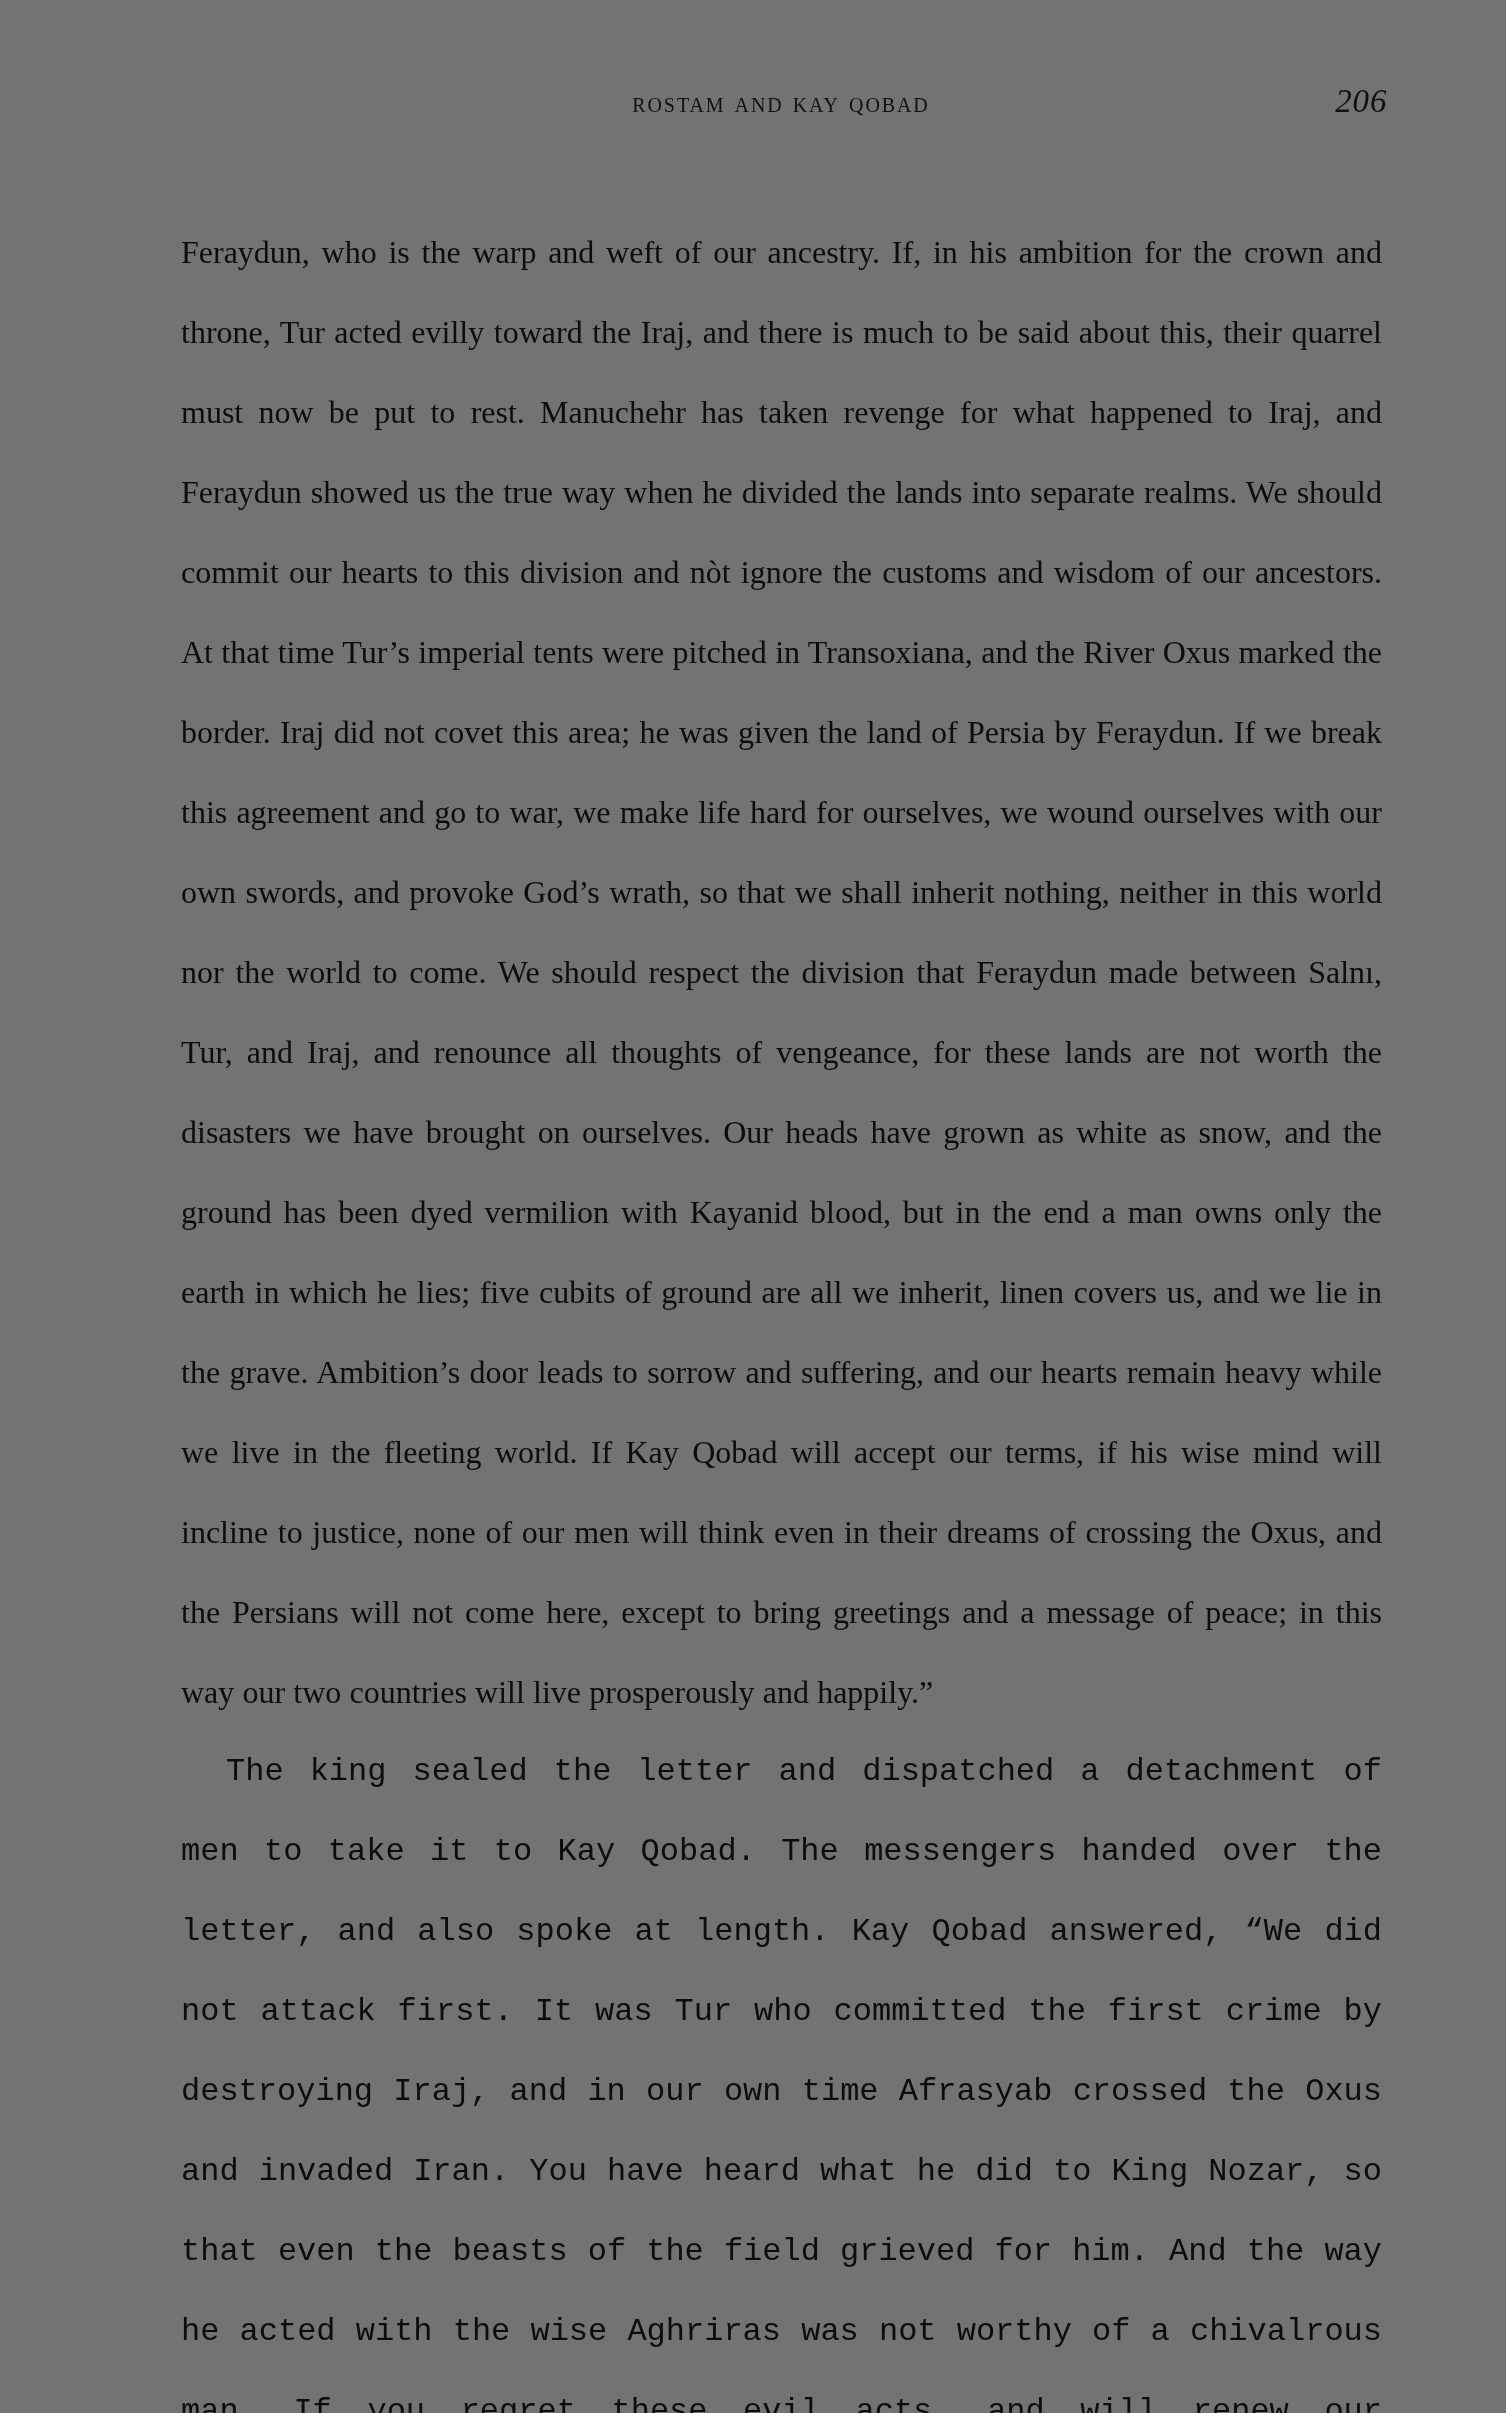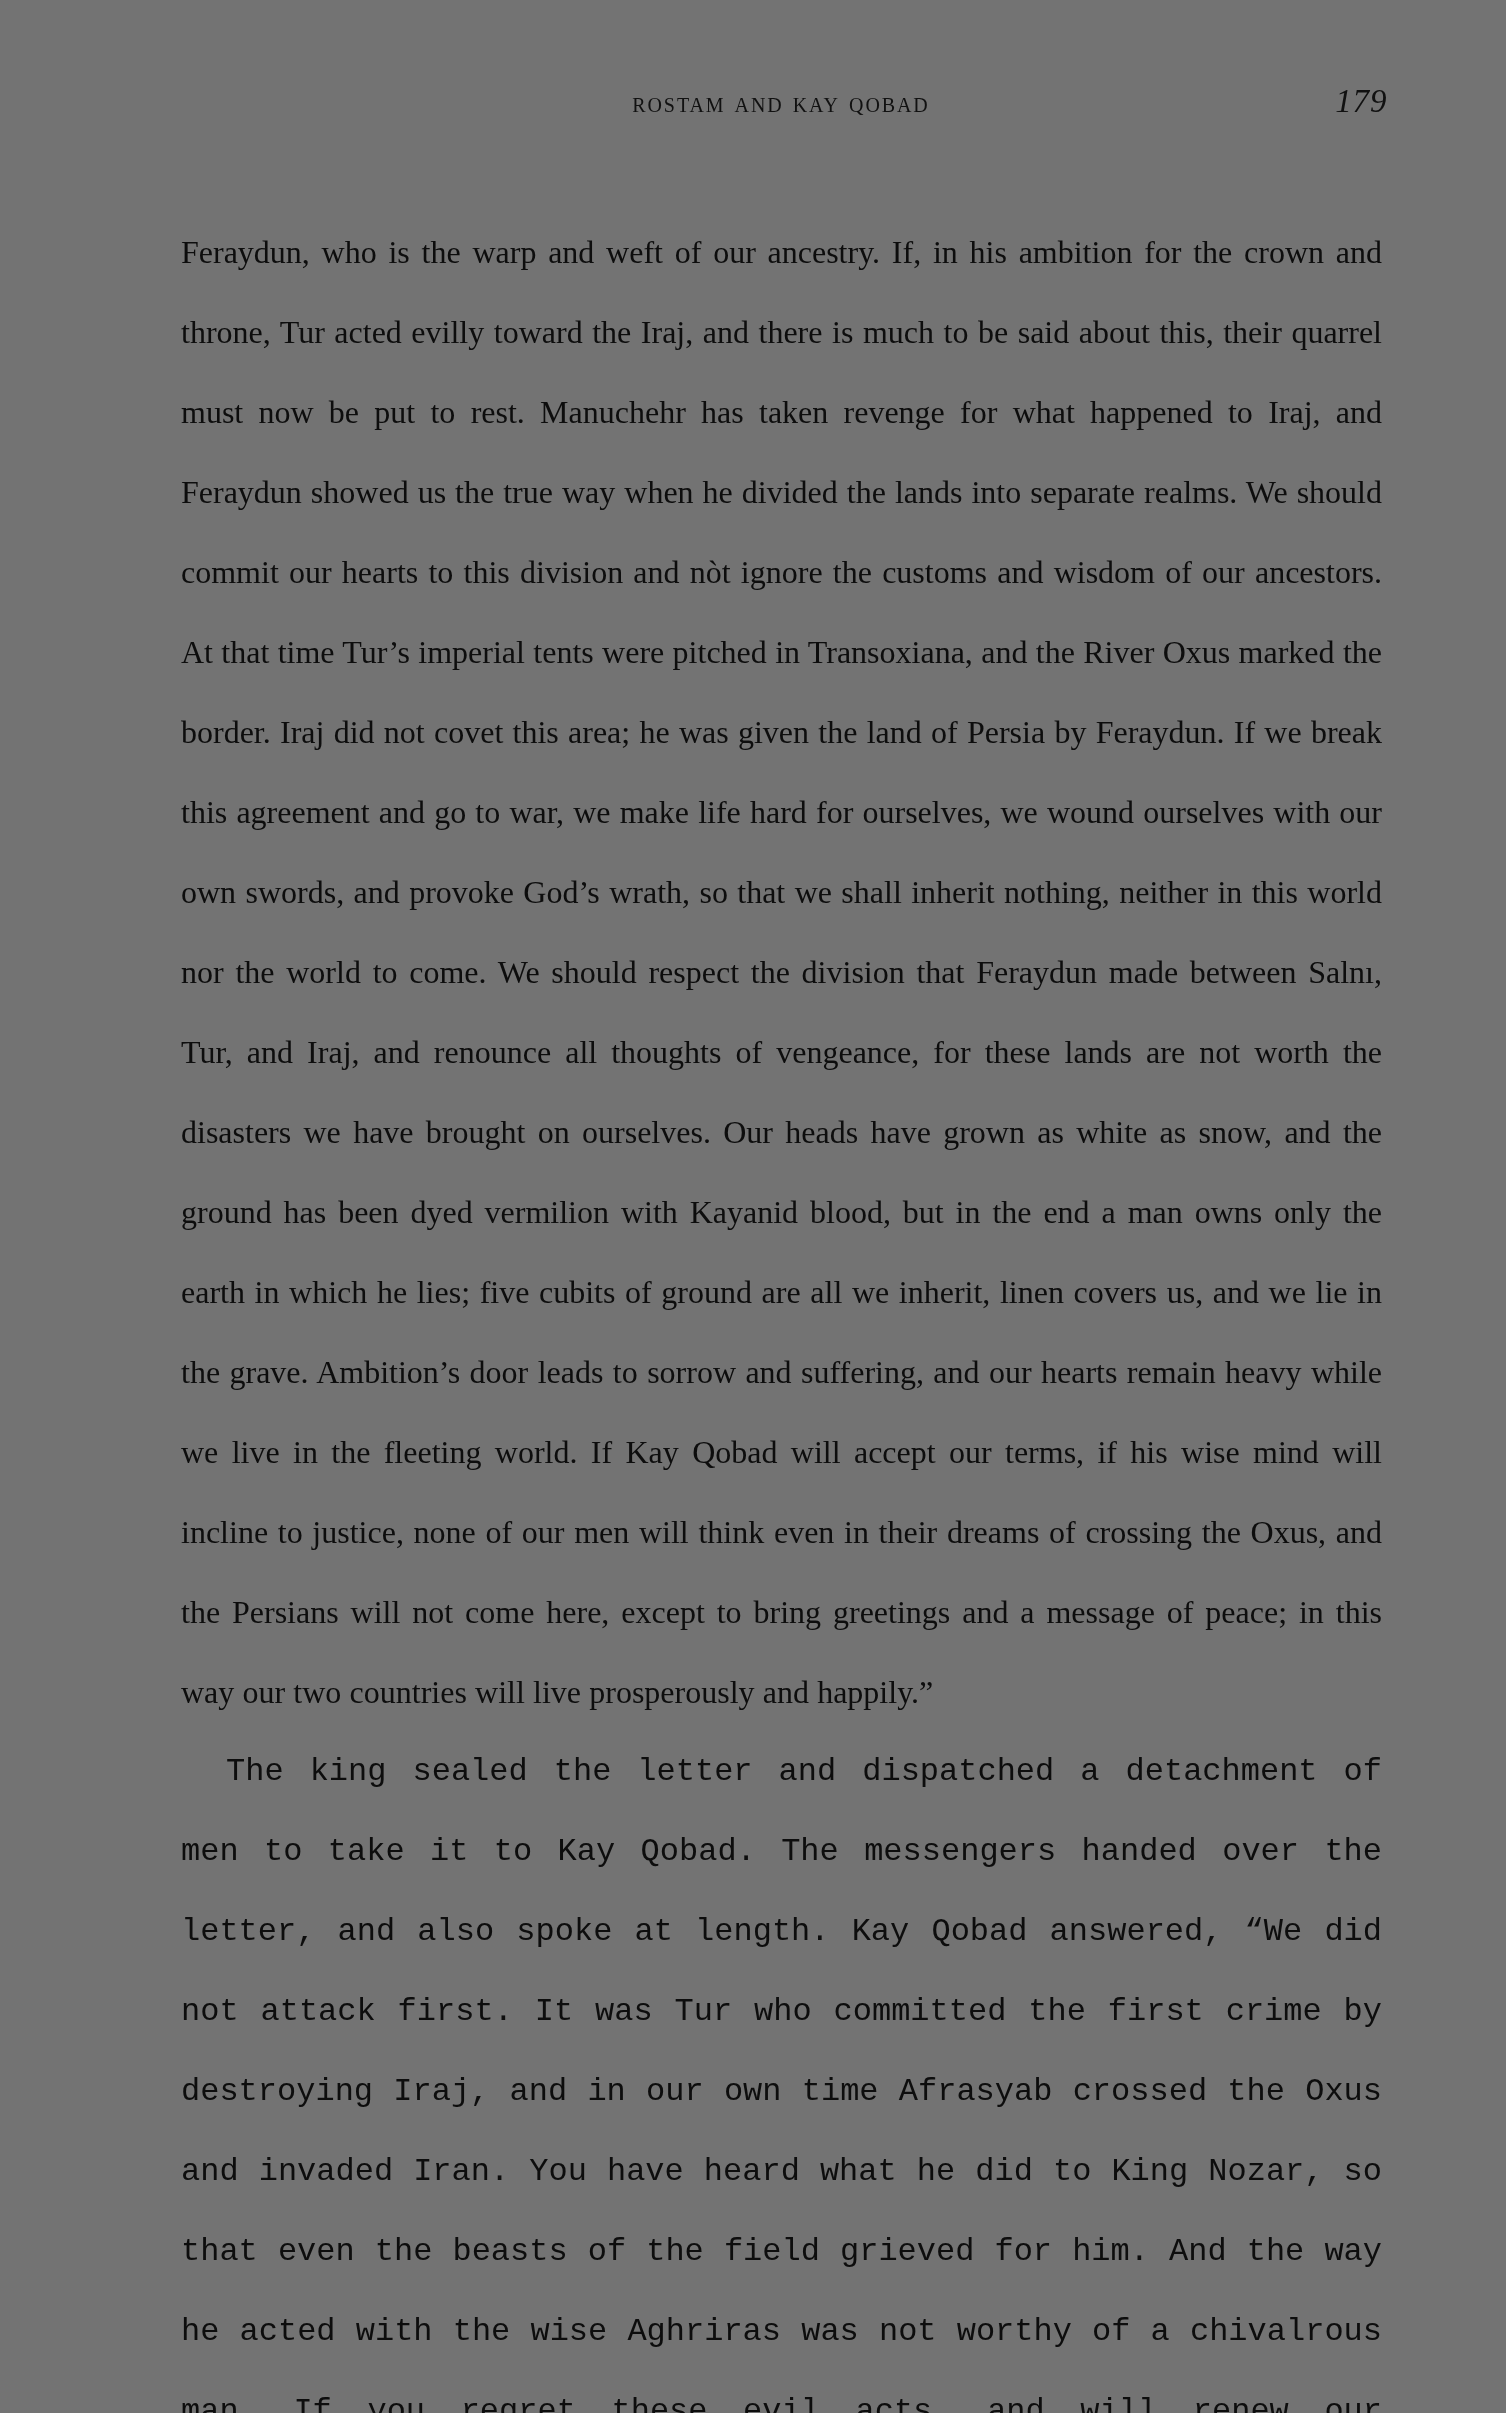--- a/index.html
+++ b/index.html
@@ -81,21 +81,21 @@
     text-align-last: justify;
   }
 </style>
 </head>
 <body>
 
 <div class="page">
 
   <div class="running-head">
     <div class="running-head-title">Rostam and Kay Qobad</div>
-    <div class="folio">179</div>
+    <div class="folio">206</div>
   </div>
 
   <div class="textblock">
     <p class="para">Feraydun, who is the warp and weft of our ancestry. If, in his ambition for the crown and throne, Tur acted evilly toward the Iraj, and there is much to be said about this, their quarrel must now be put to rest. Manuchehr has taken revenge for what happened to Iraj, and Feraydun showed us the true way when he divided the lands into separate realms. We should commit our hearts to this division and nòt ignore the customs and wisdom of our ancestors. At that time Tur’s imperial tents were pitched in Transoxiana, and the River Oxus marked the border. Iraj did not covet this area; he was given the land of Persia by Feraydun. If we break this agreement and go to war, we make life hard for ourselves, we wound ourselves with our own swords, and provoke God’s wrath, so that we shall inherit nothing, neither in this world nor the world to come. We should respect the division that Feraydun made between Salnı, Tur, and Iraj, and renounce all thoughts of vengeance, for these lands are not worth the disasters we have brought on ourselves. Our heads have grown as white as snow, and the ground has been dyed vermilion with Kayanid blood, but in the end a man owns only the earth in which he lies; five cubits of ground are all we inherit, linen covers us, and we lie in the grave. Ambition’s door leads to sorrow and suffering, and our hearts remain heavy while we live in the fleeting world. If Kay Qobad will accept our terms, if his wise mind will incline to justice, none of our men will think even in their dreams of crossing the Oxus, and the Persians will not come here, except to bring greetings and a message of peace; in this way our two countries will live prosperously and happily.”</p>
     <p class="para indent">The king sealed the letter and dispatched a detachment of men to take it to Kay Qobad. The messengers handed over the letter, and also spoke at length. Kay Qobad answered, “We did not attack first. It was Tur who committed the first crime by destroying Iraj, and in our own time Afrasyab crossed the Oxus and invaded Iran. You have heard what he did to King Nozar, so that even the beasts of the field grieved for him. And the way he acted with the wise Aghriras was not worthy of a chivalrous man. If you regret these evil acts, and will renew our treaties, I harbor no ambitions or desire for revenge, since I am prepared to leave this fleeting world. I grant you your side of the Oxus, in the hopes that Afrasyab will be content with this.” And he wrote out a new treaty, planting a tree in the garden of greatness.</p>
   </div>
 
 </div>
 
 

